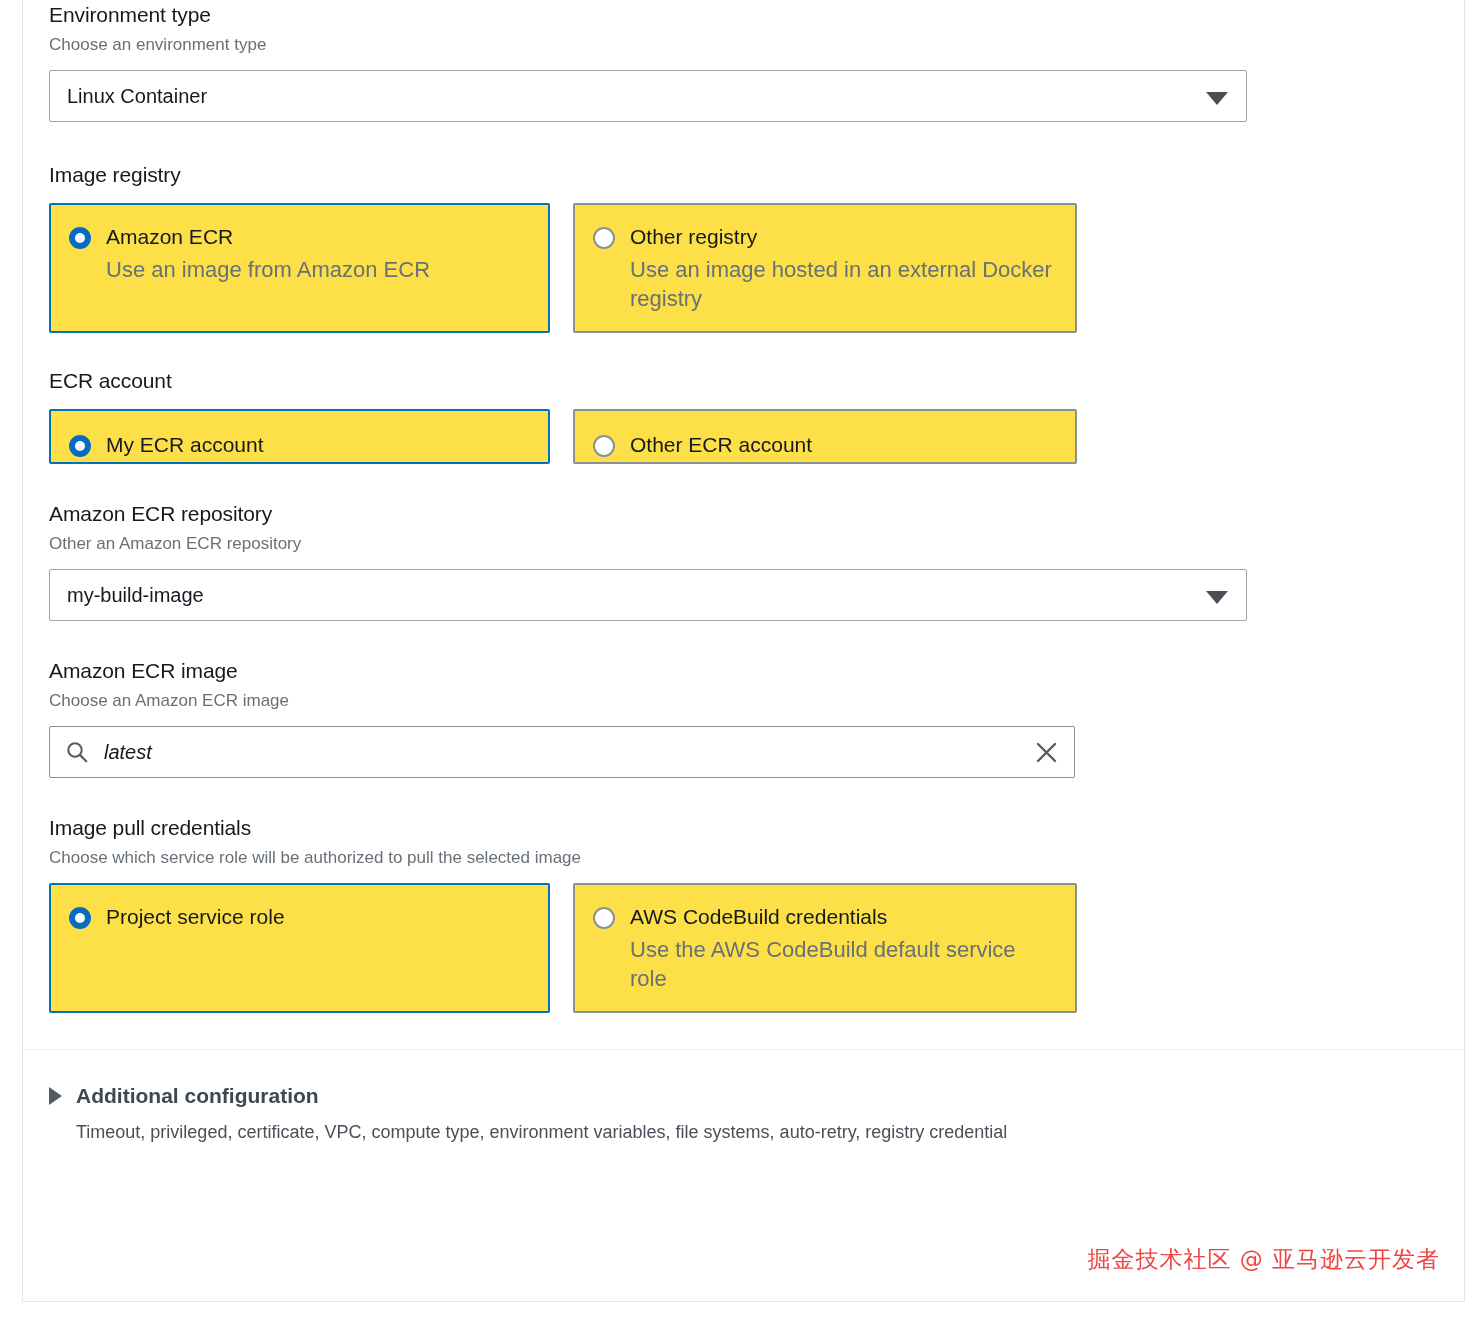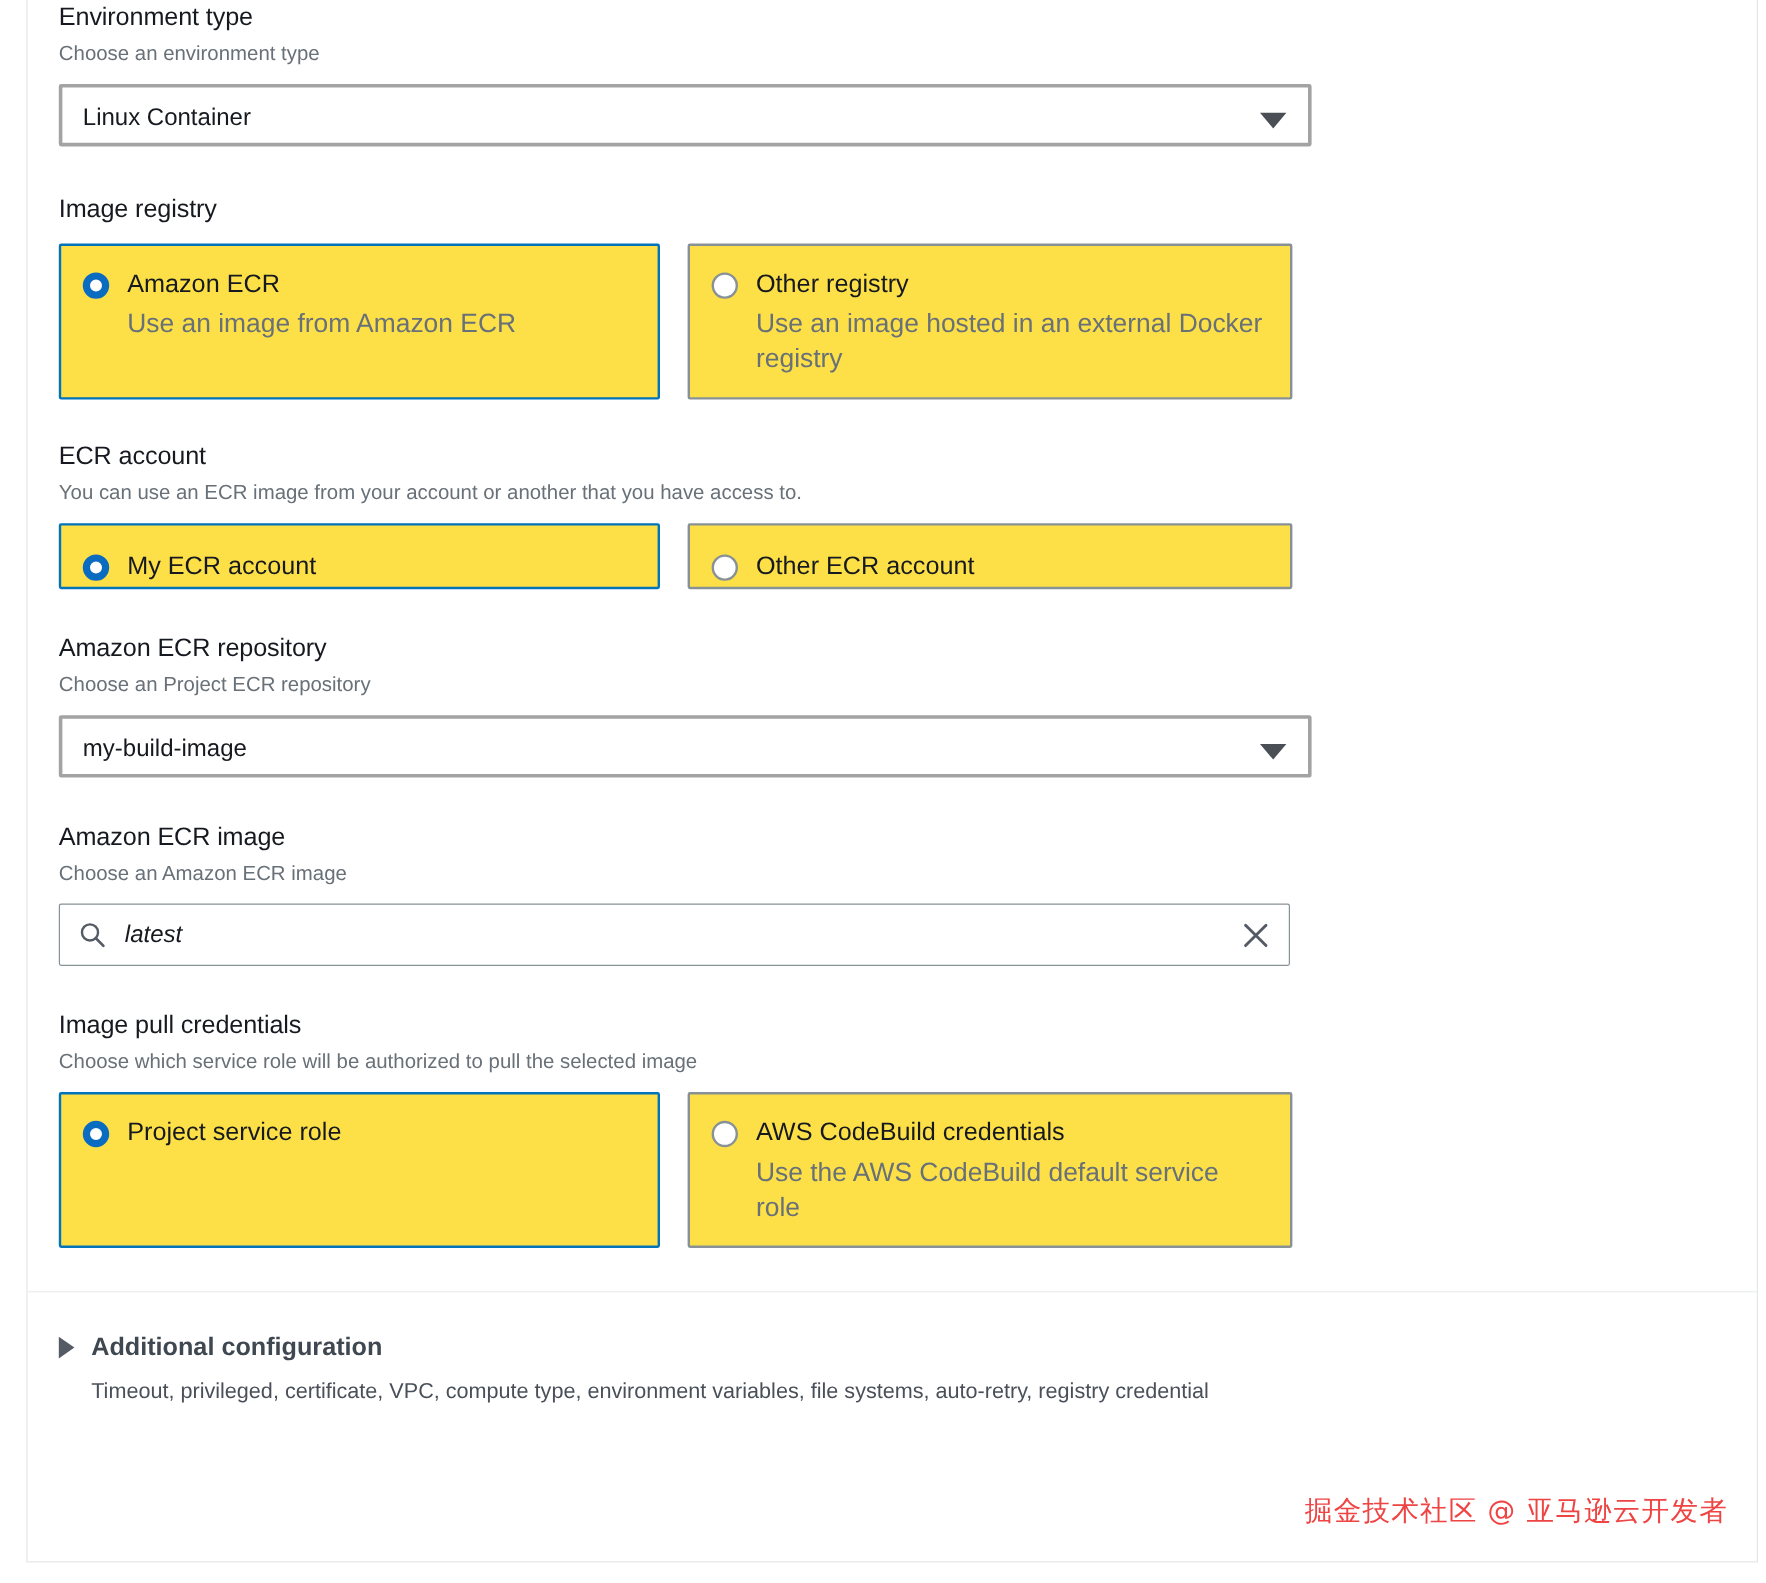--- a/index.html
+++ b/index.html
@@ -47,24 +47,24 @@
     font-size: 17px;
     color: #687078;
     line-height: 25px;
     margin: 2px 0 0 0;
     font-weight: 400;
   }
 
   
   .select-wrap {
     position: relative;
-    width: 1044px;
+    width: 1198px;
     height: 52px;
     margin-top: 13px;
-    border: 3px solid #a3a3a3;
+    border: 1px solid #a3a3a3;
     border-radius: 2px;
     box-sizing: border-box;
     background: #fff;
   }
   .select-value {
     position: absolute;
     left: 17px;
     top: 0;
     line-height: 50px;
     font-size: 20px;
@@ -256,21 +256,20 @@
           <div class="tile-sub">Use an image hosted in an external Docker registry</div>
         </div>
 
       </div>
     </div>
 
     <div class="gap-b"></div>
 
     <div class="field">
       <div class="field-title">ECR account</div>
-      <div class="field-desc">You can use an ECR image from your account or another that you have access to.</div>
       <div class="tiles">
 
         <div class="tile w-left compact selected">
           <div class="tile-row">
             <span class="radio on"></span>
             <span class="tile-label">My ECR account</span>
           </div>
         </div>
 
         <div class="tile w-right compact">
@@ -280,21 +279,21 @@
           </div>
         </div>
 
       </div>
     </div>
 
     <div class="gap-c"></div>
 
     <div class="field">
       <div class="field-title">Amazon ECR repository</div>
-      <div class="field-desc">Choose an Project ECR repository</div>
+      <div class="field-desc">Other an Amazon ECR repository</div>
       <div class="select-wrap">
         <span class="select-value">my-build-image</span>
         <span class="caret-down"></span>
       </div>
     </div>
 
     <div class="gap-c"></div>
 
     <div class="field">
       <div class="field-title">Amazon ECR image</div>

